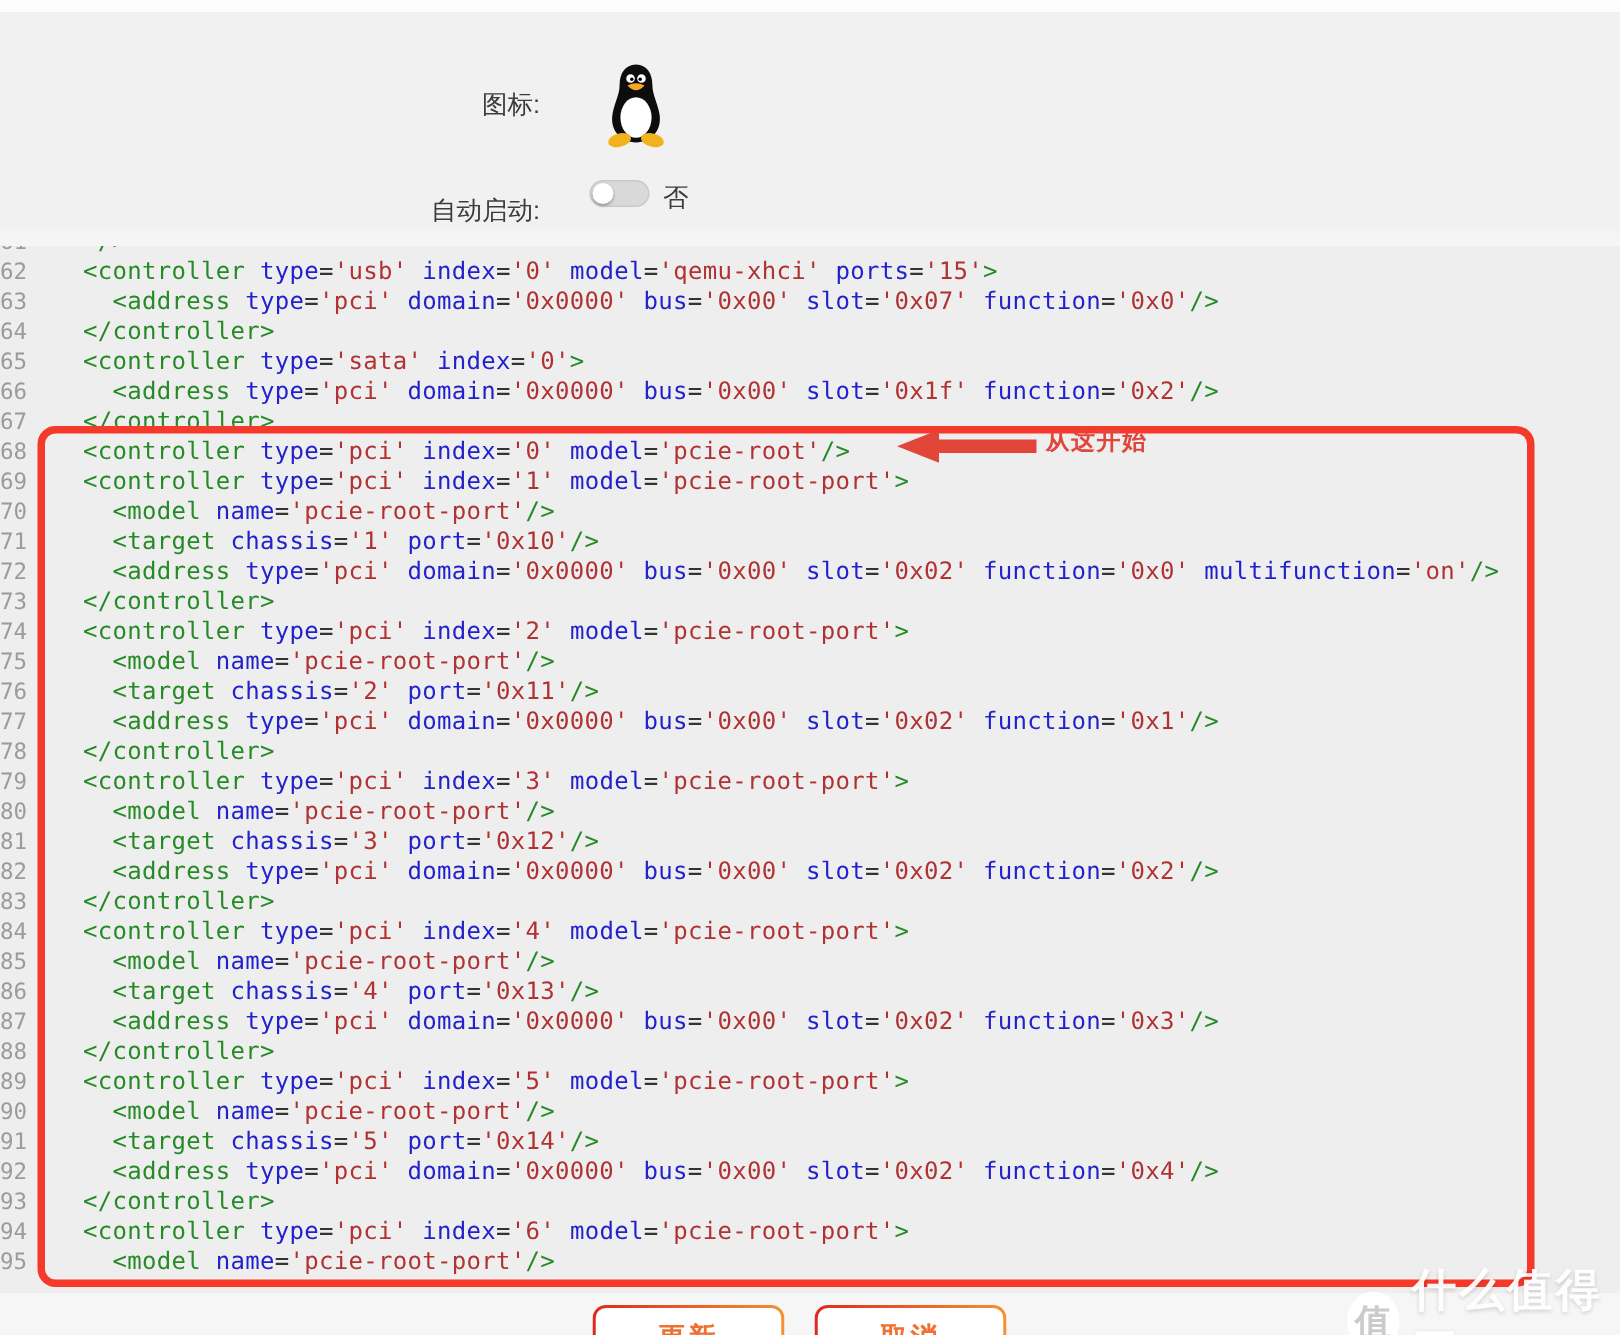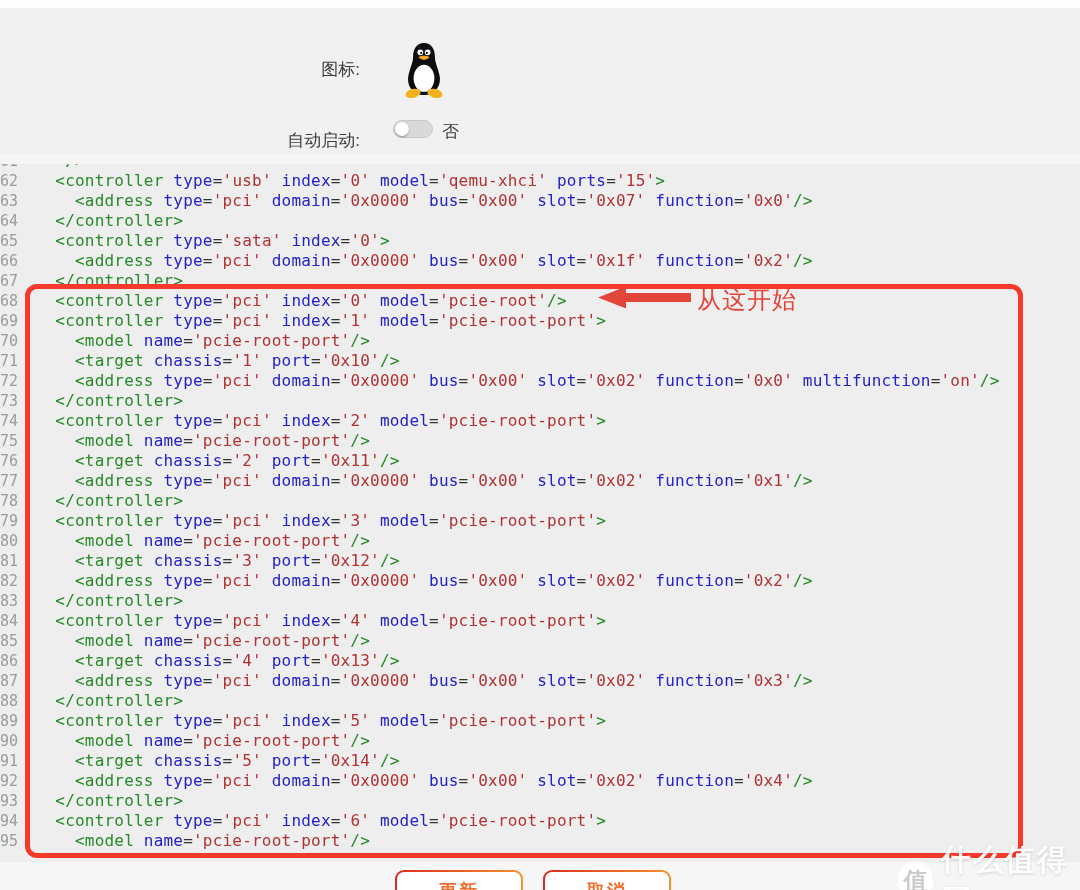--- a/index.html
+++ b/index.html
@@ -31,21 +31,21 @@
   .tok-attr{color:var(--c-attr);}
   .tok-val{color:var(--c-val);}
   .tok-eq{color:#333;}
   .tok-pl{color:#333;}
 
   
   .hl-box{position:absolute;left:25px;top:284px;width:998px;height:574px;box-sizing:border-box;
       border:5px solid var(--c-box);border-radius:12px;pointer-events:none;z-index:5;}
   .anno-arrow{position:absolute;left:598px;top:285px;width:95px;height:25px;z-index:6;pointer-events:none;}
   .anno-text{position:absolute;left:697px;top:284px;z-index:6;color:var(--c-anno);
-      font-size:24px;font-weight:normal;letter-spacing:1px;pointer-events:none;}
+      font-size:16px;font-weight:bold;letter-spacing:1px;pointer-events:none;}
 
   
   .footer{position:absolute;left:0;top:862px;width:1080px;height:28px;background:#f6f6f6;}
   .btn{position:absolute;top:870px;width:128px;height:42px;border-radius:9px;
       border:2px solid transparent;box-sizing:border-box;
       background:linear-gradient(#fff,#fff) padding-box,
                  linear-gradient(90deg,#dc2a20,#f5922e) border-box;
       color:var(--c-btn);font-size:18px;font-weight:bold;
       display:flex;align-items:center;justify-content:center;cursor:pointer;
       font-family:"Liberation Sans","DejaVu Sans",sans-serif;letter-spacing:2px;}

